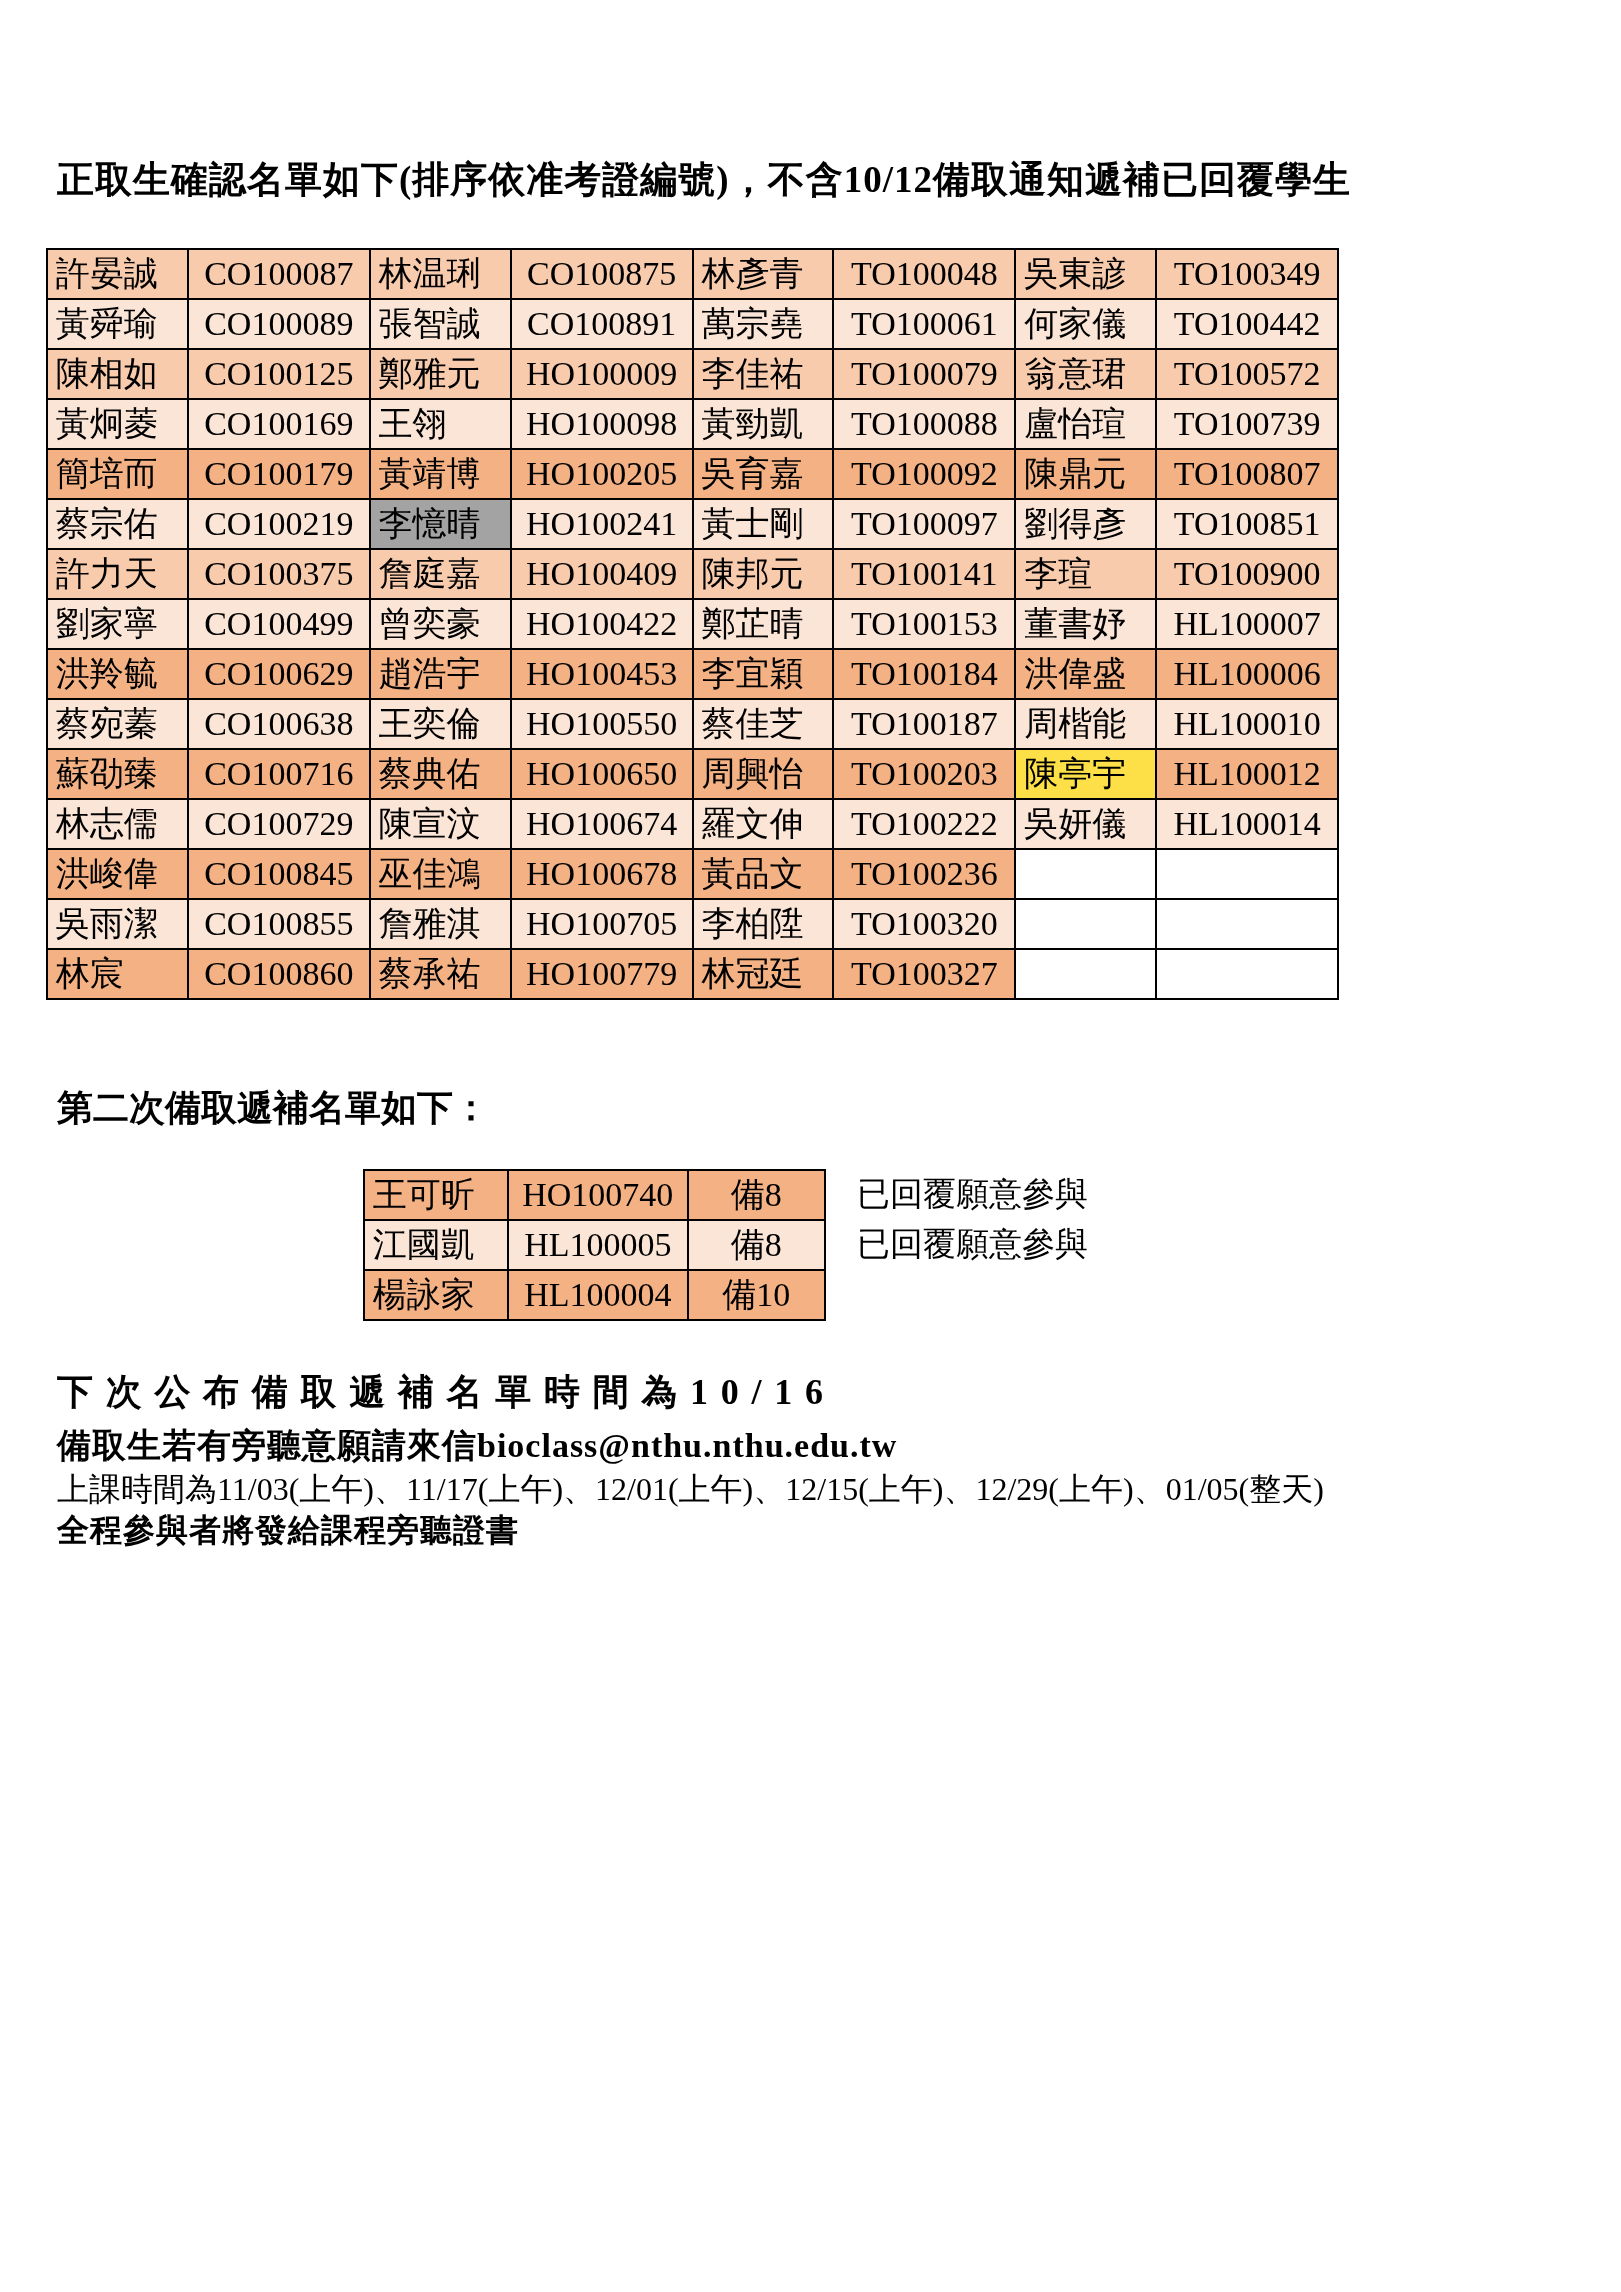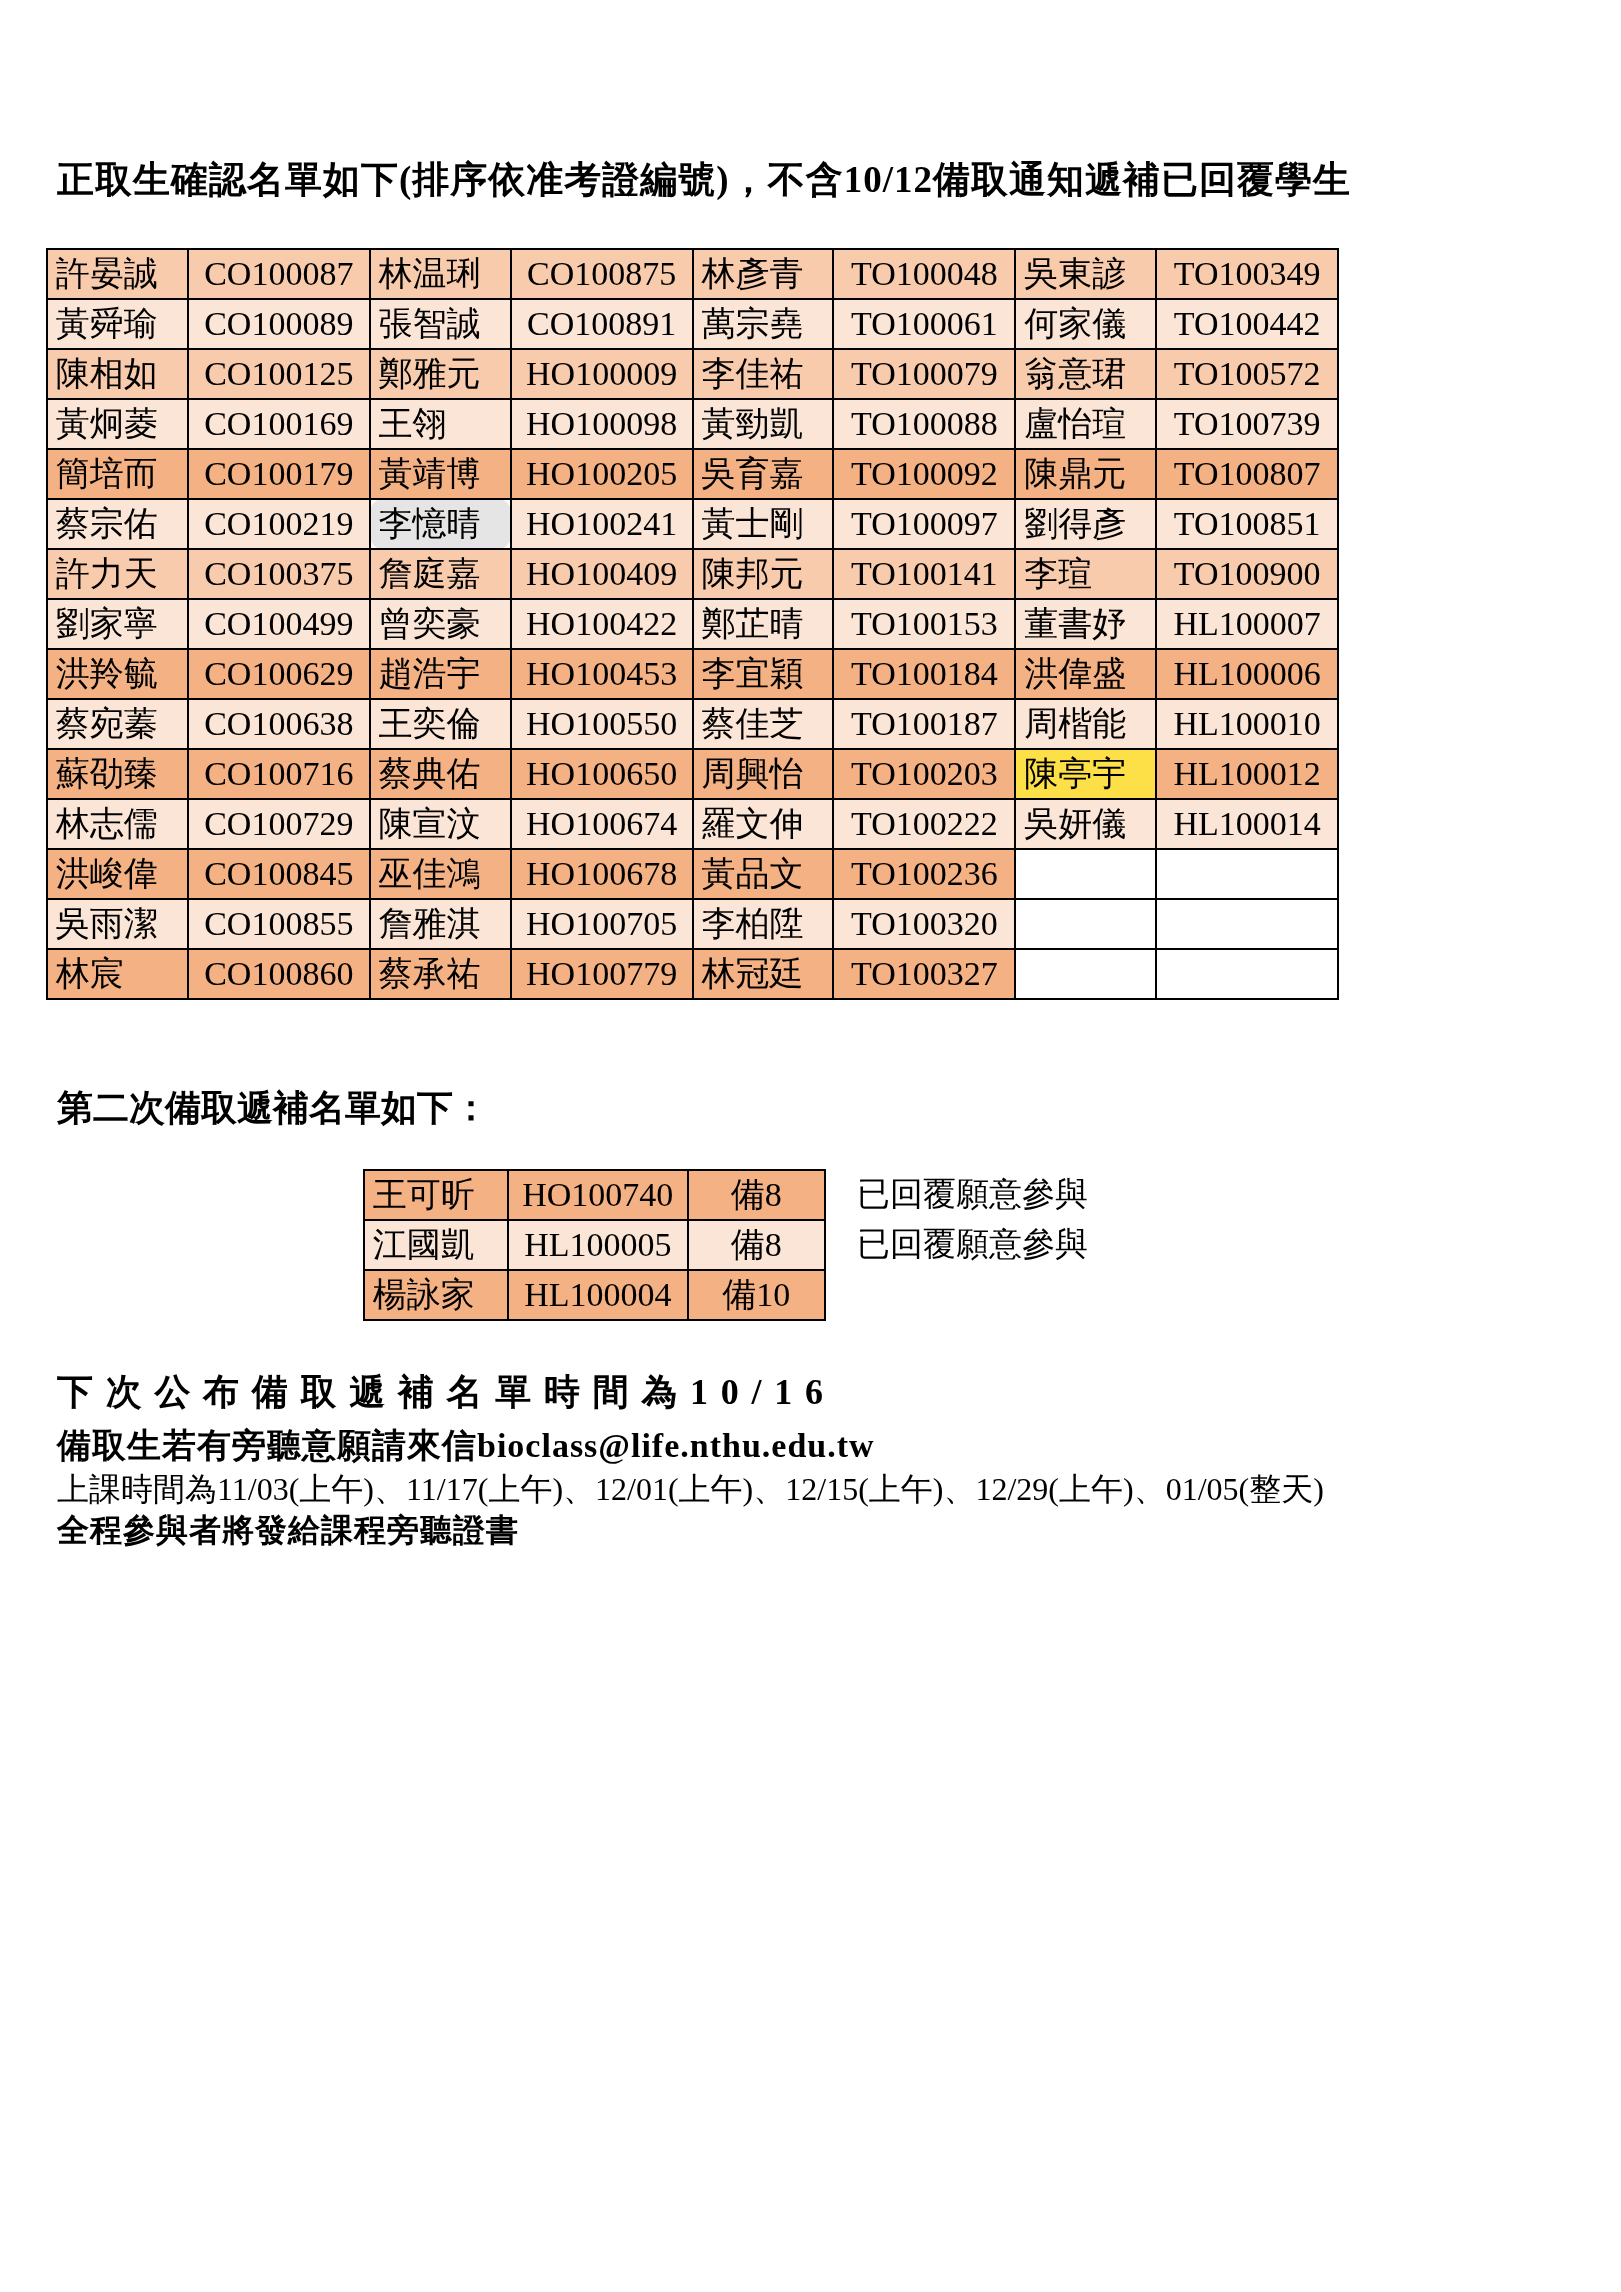--- a/index.html
+++ b/index.html
@@ -100,21 +100,21 @@
         <td class="name-cell" style="background: rgb(244, 177, 131);">黃靖博</td>
         <td class="id-cell" style="background: rgb(244, 177, 131);">HO100205</td>
         <td class="name-cell" style="background: rgb(244, 177, 131);">吳育嘉</td>
         <td class="id-cell" style="background: rgb(244, 177, 131);">TO100092</td>
         <td class="name-cell" style="background: rgb(244, 177, 131);">陳鼎元</td>
         <td class="id-cell" style="background: rgb(244, 177, 131);">TO100807</td>
       </tr>
       <tr>
         <td class="name-cell" style="background: rgb(251, 229, 214);">蔡宗佑</td>
         <td class="id-cell" style="background: rgb(251, 229, 214);">CO100219</td>
-        <td class="name-cell" style="background: #e5e5e5; border-radius: 13px;">李憶晴</td>
+        <td class="name-cell" style="background: #a3a3a3;">李憶晴</td>
         <td class="id-cell" style="background: rgb(251, 229, 214);">HO100241</td>
         <td class="name-cell" style="background: rgb(251, 229, 214);">黃士剛</td>
         <td class="id-cell" style="background: rgb(251, 229, 214);">TO100097</td>
         <td class="name-cell" style="background: rgb(251, 229, 214);">劉得彥</td>
         <td class="id-cell" style="background: rgb(251, 229, 214);">TO100851</td>
       </tr>
       <tr>
         <td class="name-cell" style="background: rgb(248, 203, 173);">許力天</td>
         <td class="id-cell" style="background: rgb(248, 203, 173);">CO100375</td>
         <td class="name-cell" style="background: rgb(248, 203, 173);">詹庭嘉</td>
@@ -229,16 +229,16 @@
     </tbody>
 </table>
 
 <div class="notes-col">
     <div class="note-line">已回覆願意參與</div>
     <div class="note-line">已回覆願意參與</div>
     <div class="note-line"></div>
   </div>
 
 <div class="footer-line f-next">下次公布備取遞補名單時間為10/16</div>
-<div class="footer-line f-contact"><span>備取生若有旁聽意願請來信</span><span>bioclass@life.nthu.edu.tw</span></div>
+<div class="footer-line f-contact"><span>備取生若有旁聽意願請來信</span><span>bioclass@nthu.nthu.edu.tw</span></div>
 <div class="footer-line f-schedule">上課時間為11/03(上午)、11/17(上午)、12/01(上午)、12/15(上午)、12/29(上午)、01/05(整天)</div>
 <div class="footer-line f-cert">全程參與者將發給課程旁聽證書</div>
 
 
 </body></html>

